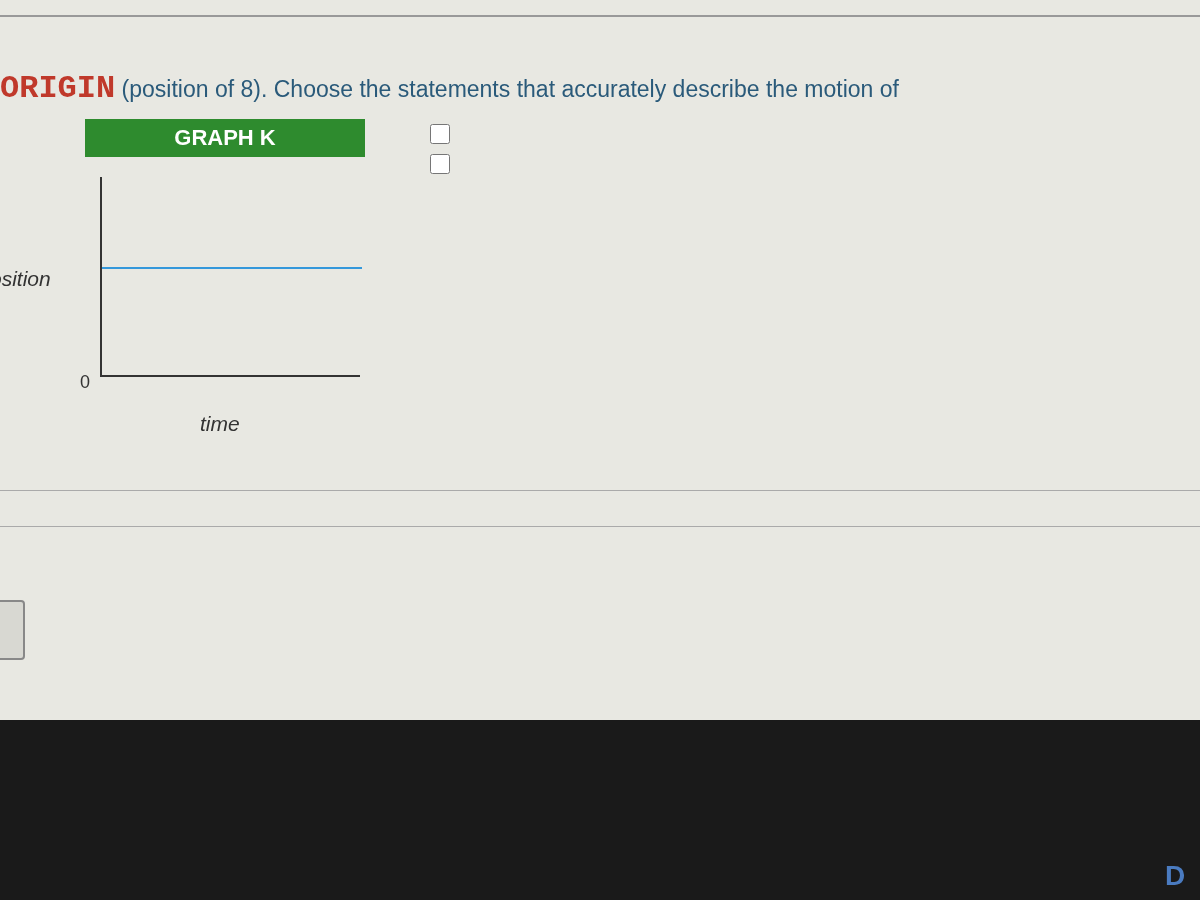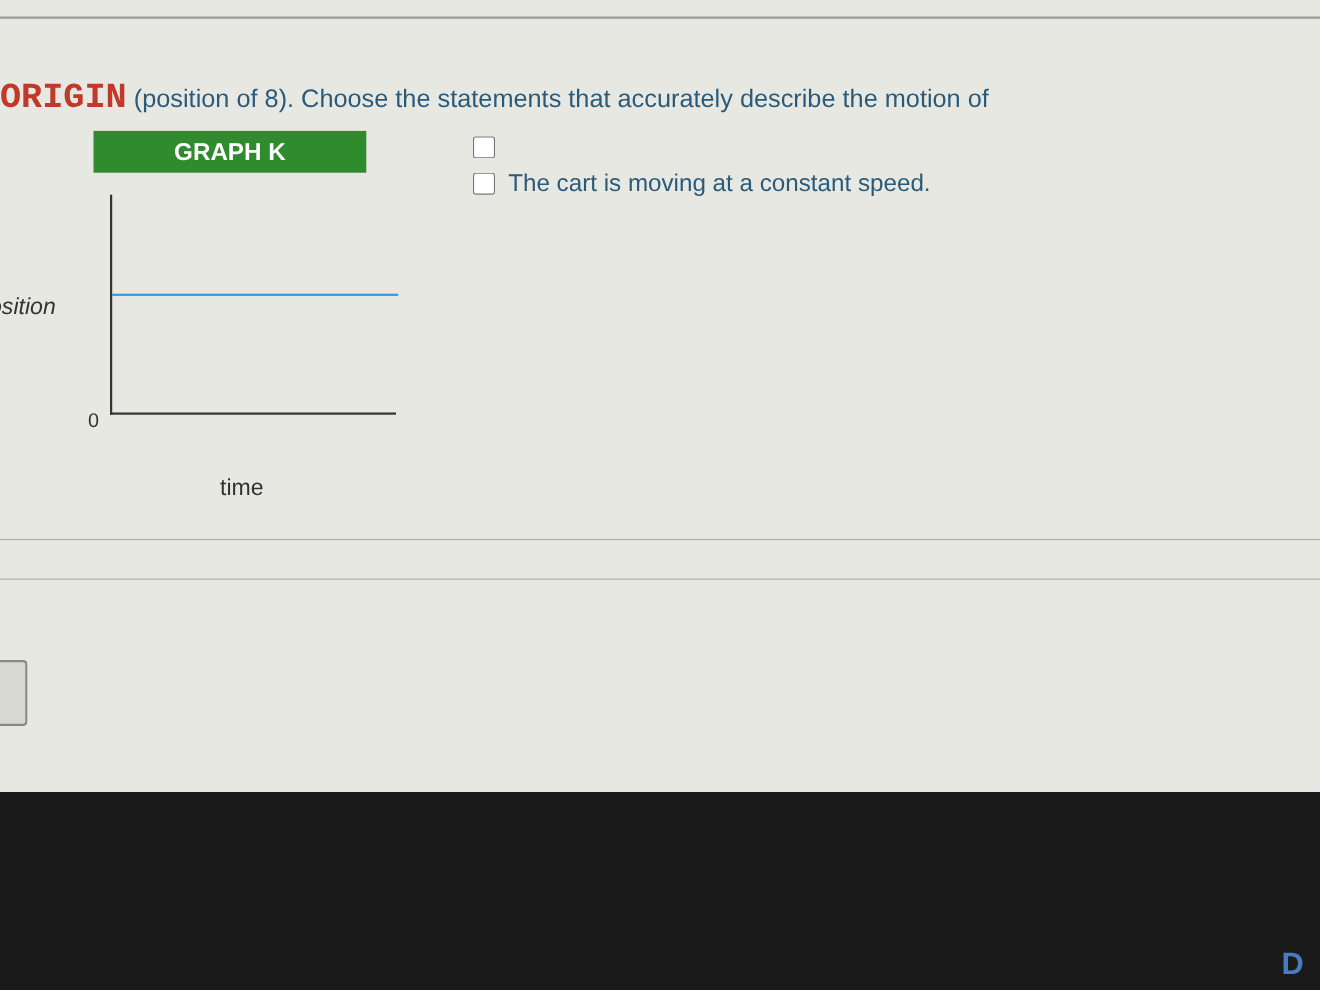--- a/index.html
+++ b/index.html
@@ -51,21 +51,21 @@
       width: 420px;
       flex-shrink: 0;
     }
     .graph-title {
       background: #2e8b2e;
       color: white;
       font-weight: bold;
       text-align: center;
       padding: 6px 20px;
       font-size: 22px;
-      width: 248px;
+      width: 280px;
       margin-left: 85px;
       margin-bottom: 10px;
     }
     .graph-container {
       position: relative;
       height: 250px;
       margin-left: 0;
     }
     .y-label {
       position: absolute;
@@ -98,21 +98,21 @@
       top: 205px;
       font-size: 18px;
       color: #333;
     }
     .x-label {
       position: absolute;
       left: 200px;
       top: 245px;
       font-size: 21px;
       color: #333;
-      margin-top: 20px;
+      font-style: italic;
     }
     .choices-section {
       padding-top: 5px;
       padding-left: 10px;
     }
     .choice-item {
       display: flex;
       align-items: center;
       margin-bottom: 10px;
       font-size: 22px;
@@ -190,21 +190,20 @@
         <div class="x-label">time</div>
       </div>
     </div>
 
     <div class="choices-section">
       <div class="choice-item">
         <input type="checkbox" style="">
       </div>
       <div class="choice-item">
         <input type="checkbox" style="">
-        <label>The cart is moving at a constant speed.</label>
       </div>
     </div>
   </div>
 </div>
 
 <div class="bottom-dividers">
   <div class="divider-line"></div>
   <div class="divider-line"></div>
 </div>
 

